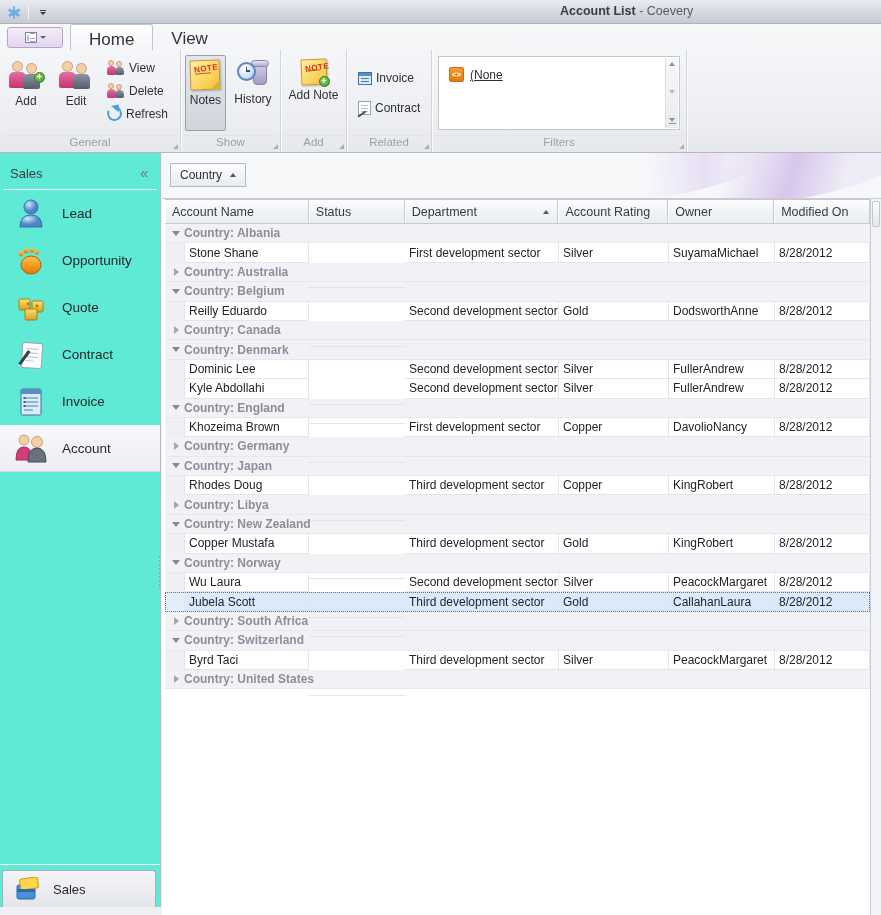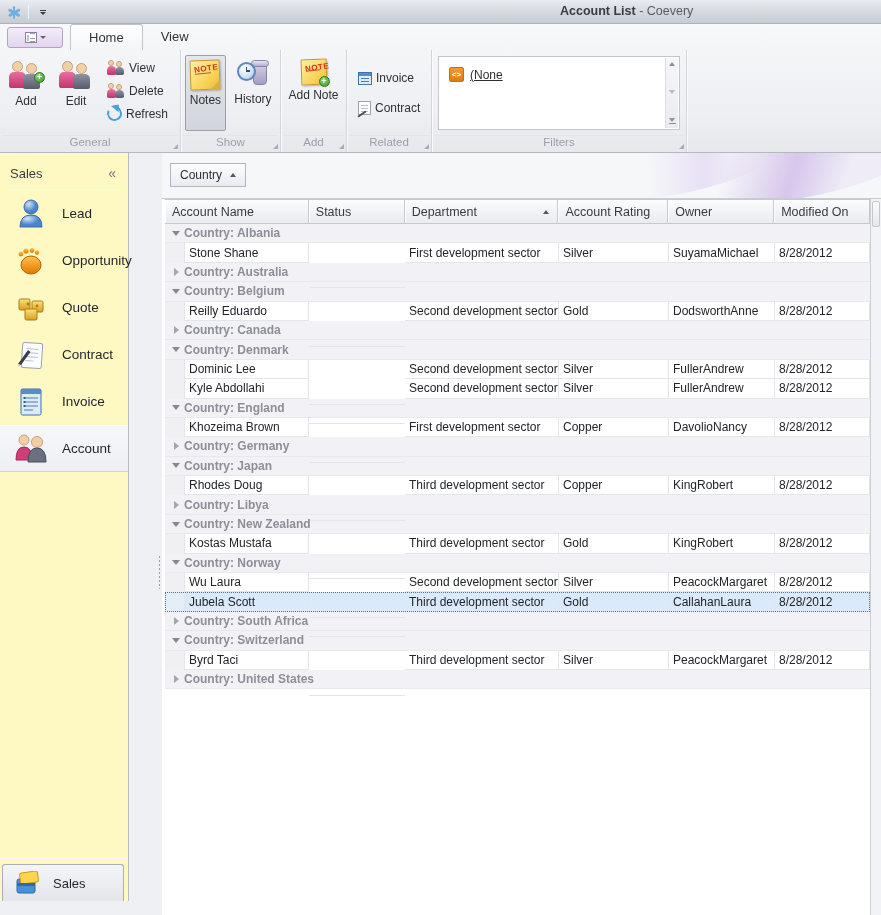--- a/index.html
+++ b/index.html
@@ -27,21 +27,21 @@
     background:linear-gradient(#f7f8fa,#edeff2 70%,#e6e8ec); border-bottom:1px solid #b4b8bf; }
   .tabrow { position:relative; height:26px; }
   .appmenu-btn { position:absolute; left:7px; top:3px; width:56px; height:21px; border:1px solid #b4a3c6;
     border-radius:3px; background:linear-gradient(#f3ecfa,#e2d5ee); display:flex; align-items:center; justify-content:center; gap:3px; }
   .appmenu-icon { width:12px; height:11px; border:1px solid #8d829e; background:#fff; position:relative; }
   .appmenu-icon i { position:absolute; left:4px; right:1px; height:1px; background:#9aa0a8; }
   .appmenu-icon i:nth-child(1){ top:2px; } .appmenu-icon i:nth-child(2){ top:5px; } .appmenu-icon i:nth-child(3){ top:8px; }
   .appmenu-icon b { position:absolute; left:1px; top:2px; bottom:1px; width:2px; background:#b9c2d8; }
   .tri-sm { width:0; height:0; border-left:3px solid transparent; border-right:3px solid transparent; border-top:3.5px solid #6a5d7c; }
   .tabs { position:absolute; left:70px; top:0; height:26px; display:flex; }
-  .tab { padding:5px 18px 0 18px; height:26px; font-size:13px; color:#33343b; }
+  .tab { padding:5px 18px 0 18px; height:26px; font-size:17px; color:#33343b; }
   .tab.active { background:linear-gradient(#ffffff,#f4f5f8); border:1px solid #c1c4cb; border-bottom:none;
     border-radius:3px 3px 0 0; }
   .ribbon-body { position:absolute; top:26px; left:0; right:0; bottom:0; display:flex; }
   .rgroup { position:relative; height:100%; border-right:1px solid #d2d5da; box-shadow:1px 0 0 #fafbfc; }
   .rgroup-content { position:absolute; top:2px; left:0; right:0; bottom:18px; display:flex; padding:3px 4px; }
   .rgroup-caption { position:absolute; left:2px; right:2px; bottom:2px; height:15px; text-align:center;
     color:#9a9fa8; font-size:11.5px; border-top:1px solid #e3e5e9; }
   .corner-glyph { position:absolute; right:2px; bottom:3px; width:0; height:0;
     border-left:5px solid transparent; border-bottom:5px solid #a9adb6; }
 
@@ -98,21 +98,21 @@
   .filter-item .txt { font-size:12px; color:#2f3037;text-decoration:underline; }
   .fspin { position:absolute; right:1px; top:1px; bottom:1px; width:13px; border-left:1px solid #dadde2;
     display:flex; flex-direction:column; justify-content:space-between; align-items:center; padding:4px 0; background:linear-gradient(#f6f7f9,#e9ebef); }
   .tri-up-g { width:0;height:0;border-left:3.5px solid transparent;border-right:3.5px solid transparent;border-bottom:4px solid #8d919a; }
   .tri-dn-g { width:0;height:0;border-left:3.5px solid transparent;border-right:3.5px solid transparent;border-top:4px solid #b6bac2; }
   .tri-dn-bar { display:flex; flex-direction:column; align-items:center; gap:1px; }
   .tri-dn-bar .bar { width:7px; height:1px; background:#8d919a; }
 
   
   .main { position:absolute; top:153px; left:0; right:0; bottom:0; }
-  .sidebar { position:absolute; left:0; top:0; bottom:14px; width:129px; background:#fef9c3; border-right:1px solid #b7bbc2; }
+  .sidebar { position:absolute; left:0; top:0; bottom:8px; width:161px; background:#5eead4; border-right:1px solid #b7bbc2; }
   .sb-header { display:flex; justify-content:space-between; align-items:center; padding:12px 12px 8px 10px;
     color:#3c3d43; font-size:13px; }
   .sb-header .chev { color:#70737b; font-size:14px; }
   .sb-div { height:1px; background:#c9ccd2; border-bottom:1px solid #f6f7f9; margin:0 4px; }
   .sb-item { display:flex; align-items:center; gap:14px; height:47px; padding-left:14px; cursor:default; }
   .sb-item .lbl { font-size:13.5px; color:#26272d; }
   .sb-item.selected { background:linear-gradient(#f6f7fa,#edeff3); border-top:1px solid #fbfcfe; border-bottom:1px solid #d2d5db; }
   .sb-icon { width:34px; height:34px; position:relative; flex:none; }
   .sb-footer { position:absolute; left:0; right:0; bottom:0; }
   .sb-footer .fdiv { height:1px; background:#c9ccd2; border-bottom:1px solid #f6f7f9; margin-bottom:5px; }
@@ -613,21 +613,21 @@
             <div class="lbl">Country: Libya</div>
           </div>
           <div class="grow">
             <div class="exp">
               <div class="exp-open"></div>
             </div>
             <div class="lbl">Country: New Zealand</div>
           </div>
           <div class="drow">
             <div class="indent"></div>
-            <div class="dcell d0">Kostas Mustafa</div>
+            <div class="dcell d0">Copper Mustafa</div>
             <div class="dcell d1">Active</div>
             <div class="dcell d2">Third development sector</div>
             <div class="dcell d3">Gold</div>
             <div class="dcell d4">KingRobert</div>
             <div class="dcell d5">8/28/2012</div>
           </div>
           <div class="grow">
             <div class="exp">
               <div class="exp-open"></div>
             </div>

